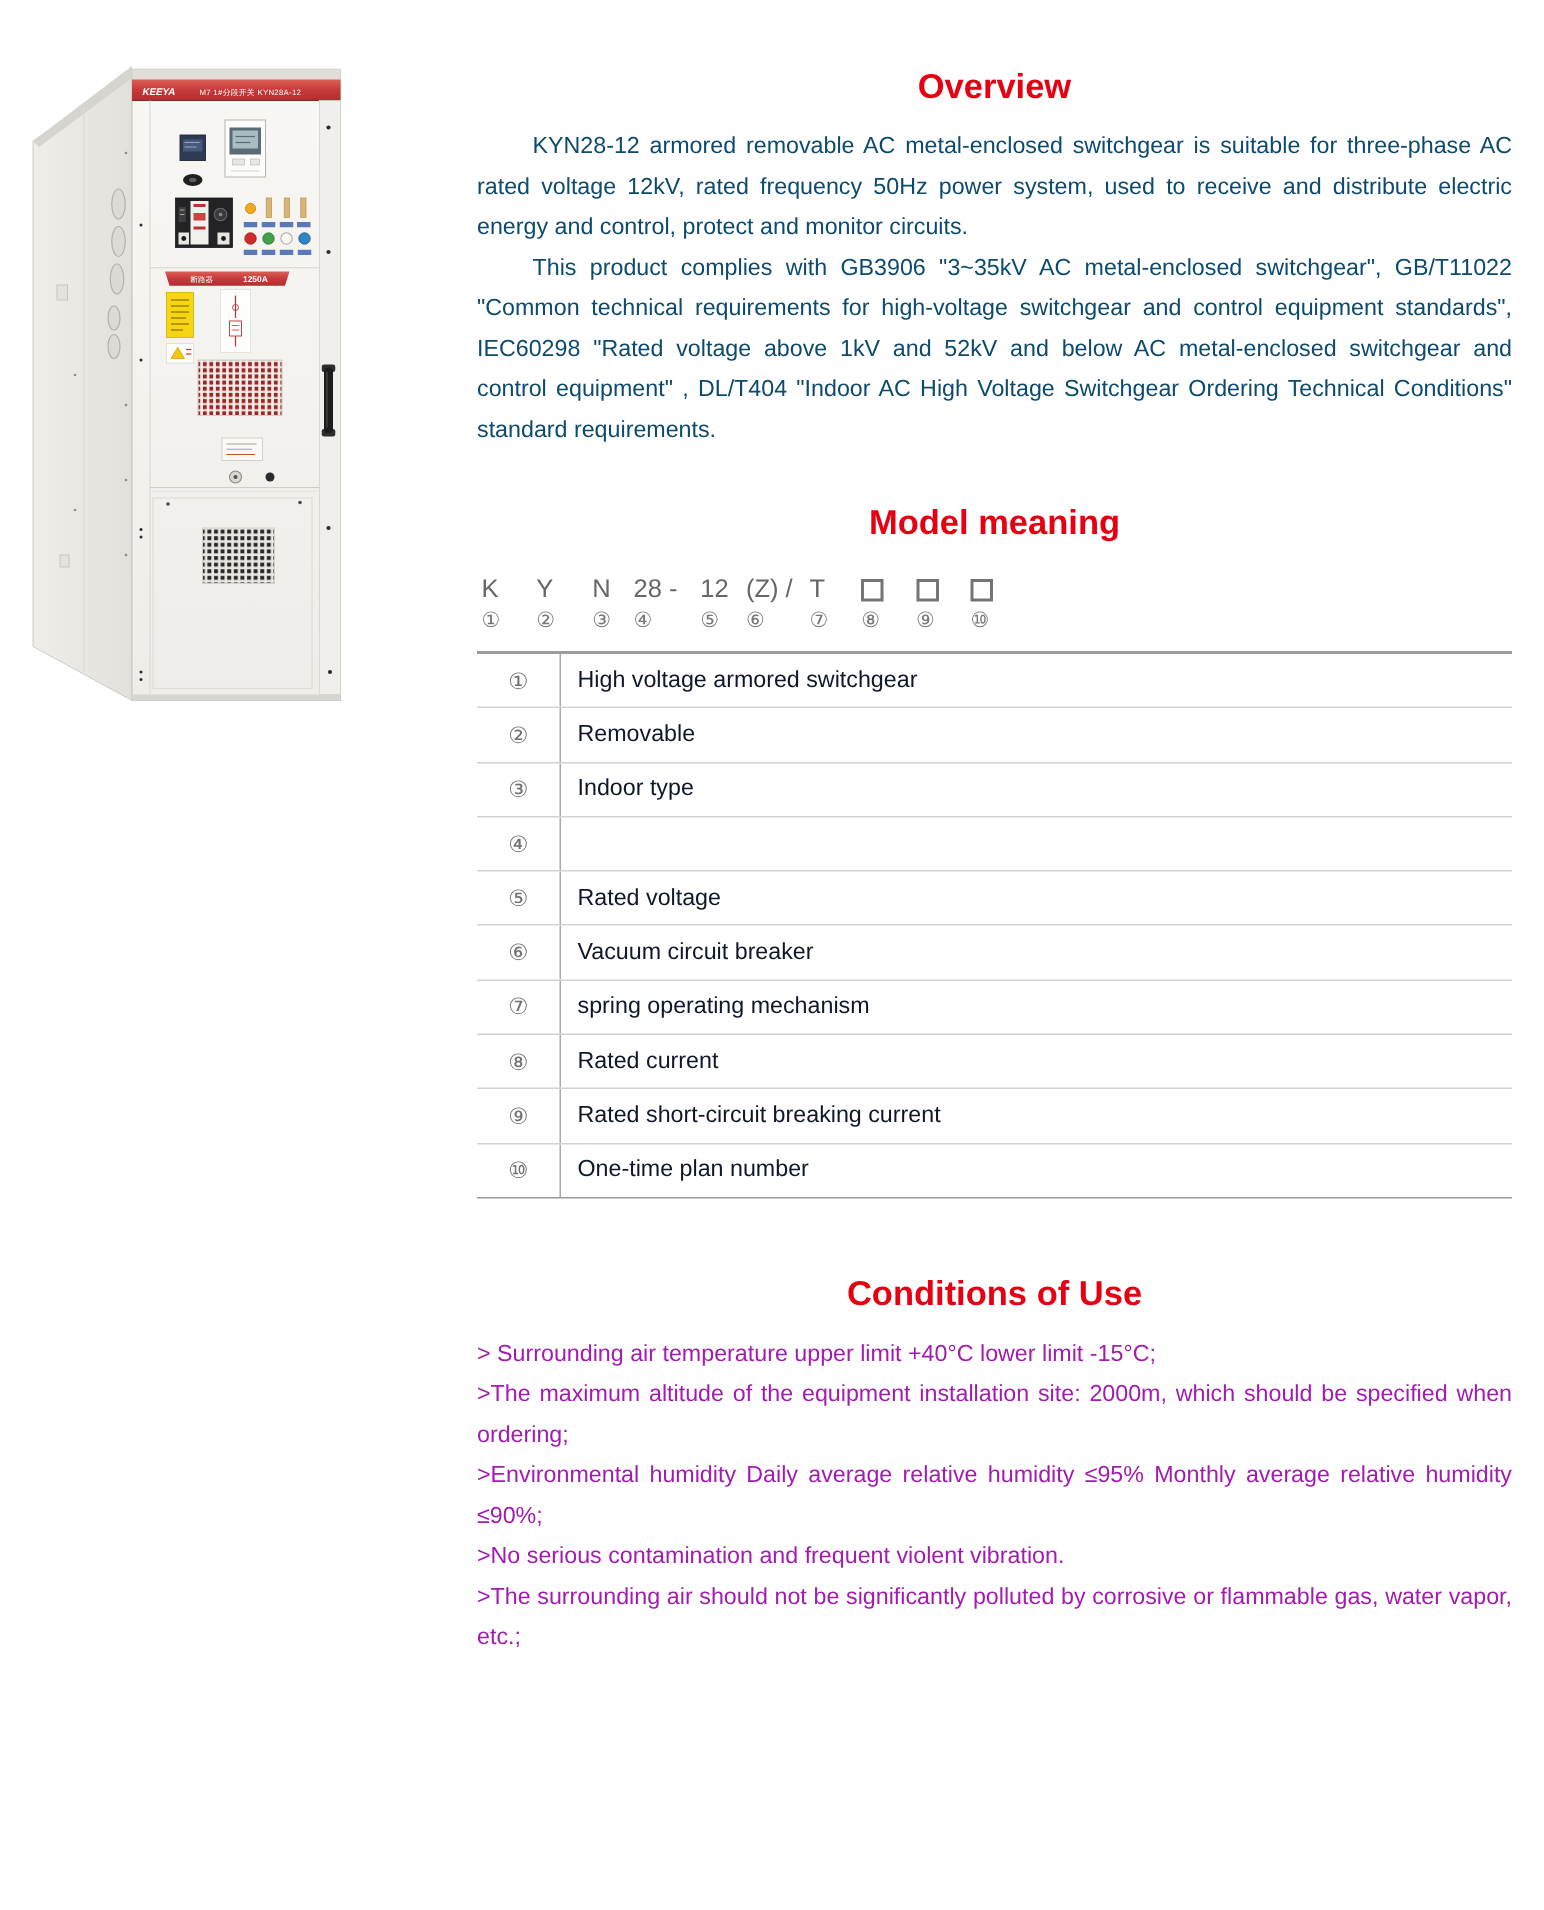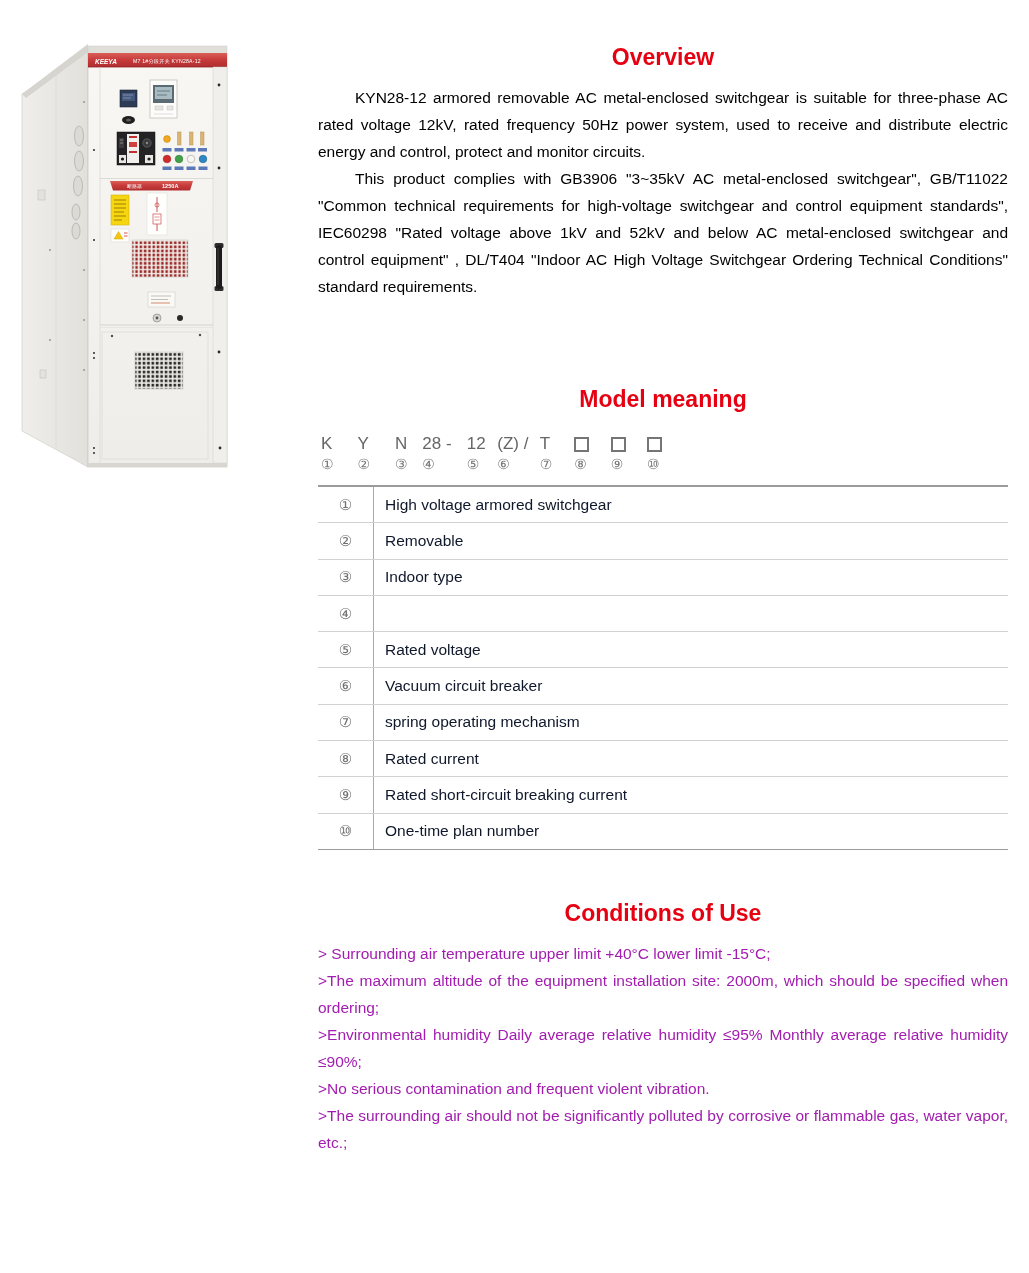--- a/index.html
+++ b/index.html
@@ -3,23 +3,23 @@
 <meta charset="utf-8">
 <style>
   html,body{margin:0;padding:0;background:#ffffff;}
   body{width:1029px;height:1273px;position:relative;font-family:"Liberation Sans",sans-serif;overflow:hidden;}
 
   .photo-wrap{position:absolute;left:10px;top:40px;width:300px;height:440px;}
 
   .right-col{position:absolute;left:318px;top:44px;width:690px;}
 
   h2.sec{color:#e60012;font-size:23px;font-weight:bold;margin:0 0 13px 0;line-height:27px;text-align:center;}
-  .para{font-size:15.5px;color:#000000;line-height:27px;text-align:justify;margin:0;text-indent:37px;}
-
-  .model-sec{margin-top:86px;}
+  .para{font-size:15.5px;color:#0c4a6e;line-height:27px;text-align:justify;margin:0;text-indent:37px;}
+
+  .model-sec{margin-top:35px;}
   .code-area{margin-top:21px;padding-left:3px;white-space:nowrap;}
   .ccol{display:inline-flex;flex-direction:column;align-items:flex-start;vertical-align:top;}
   .csym{font-size:17px;color:#666;height:22px;line-height:20px;white-space:pre;}
   .cnum{font-size:14px;color:#777;line-height:16px;}
   .cbox{display:block;width:11px;height:11px;border:2px solid #757575;margin-top:3px;}
 
   .mtable{margin-top:13px;border-top:2px solid #9b9b9b;border-bottom:1px solid #9b9b9b;}
   .trow{display:flex;align-items:stretch;height:35.3px;border-bottom:1px solid #d2d2d2;}
   .trow:last-child{border-bottom:none;}
   .tnum{width:55px;min-width:55px;border-right:1px solid #a9a9a9;display:flex;align-items:center;justify-content:center;font-size:15px;color:#707070;}

